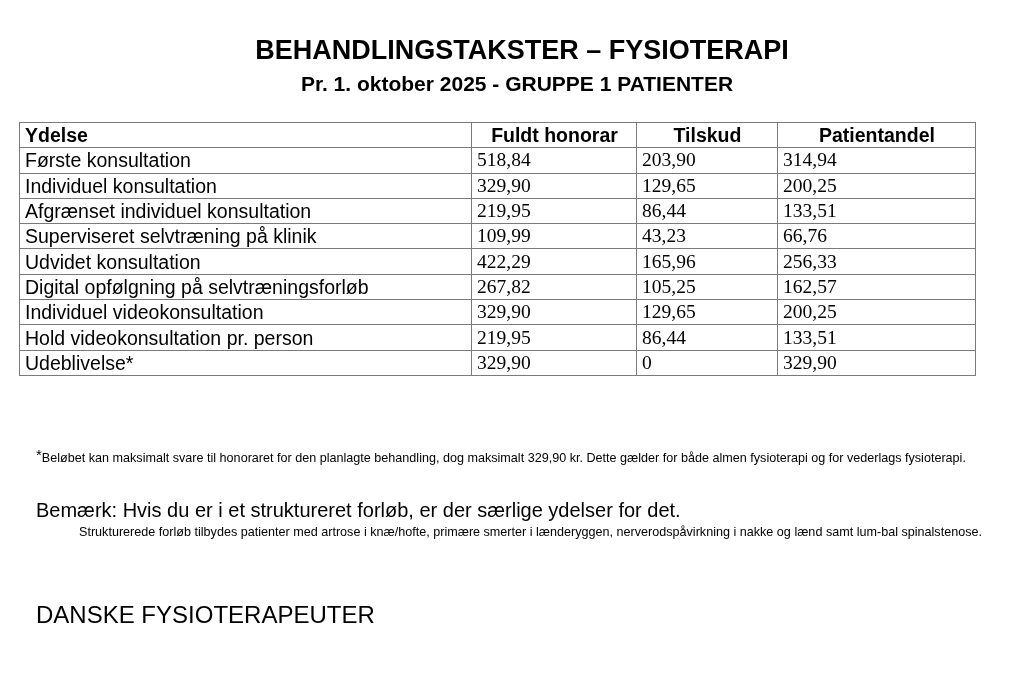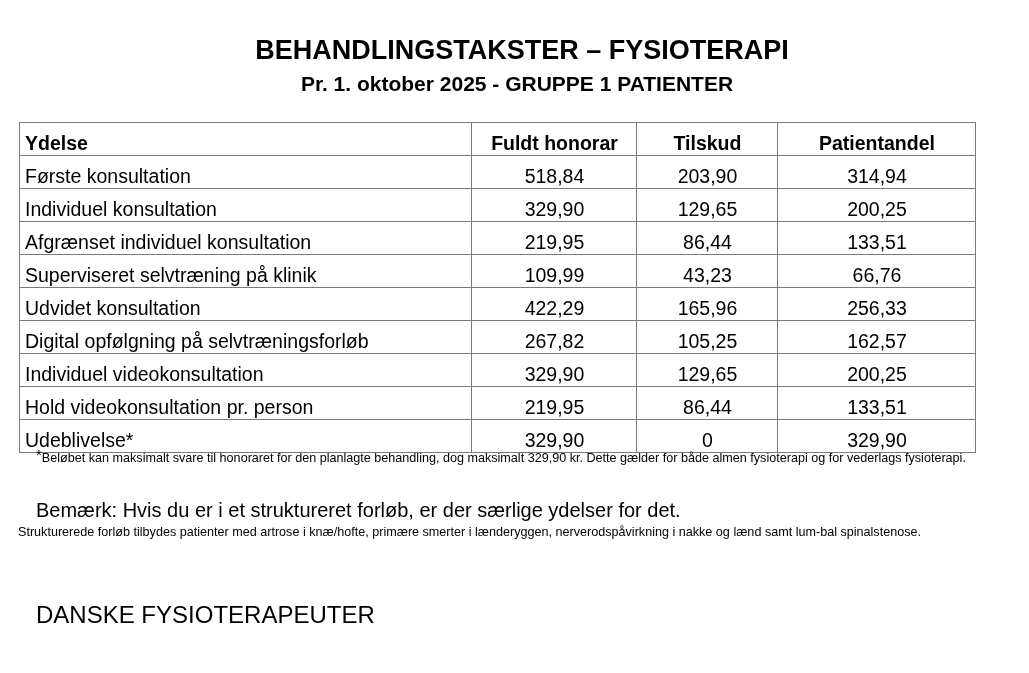--- a/index.html
+++ b/index.html
@@ -38,32 +38,32 @@
     }
     table.rates {
       position: absolute;
       left: 19px;
       top: 122px;
       border-collapse: collapse;
       font-size: 19.5px;
     }
     table.rates th, table.rates td {
       border: 1.2px solid #7a7a7a;
-      padding: 8px 4px 0 5px;
+      padding: 0 4px 0 5px;
       height: 25.3px;
       line-height: 24px;
       white-space: nowrap;
       box-sizing: border-box;
     }
     table.rates th {
       font-weight: bold;
       text-align: center;
     }
     table.rates th.col-name { text-align: left; }
-    table.rates td.num { text-align: center; }
+    table.rates td.num { text-align: left; font-family: Liberation Serif, serif; }
     .c1 { width: 452px; }
     .c2 { width: 165px; }
     .c3 { width: 141px; }
     .c4 { width: 198px; margin-top: 17px; }
     .footnote {
       position: absolute;
       left: 36px;
       top: 449px;
       width: 960px;
       font-size: 12.6px;
@@ -76,25 +76,26 @@
     }
     .remark {
       position: absolute;
       left: 36px;
       top: 498px;
       font-size: 20px;
       line-height: 24px;
     }
     .remark-detail {
       position: absolute;
-      left: 18px;
+      left: 48px;
       top: 523px;
       width: 965px;
       font-size: 12.6px;
       line-height: 19px;
+      text-align: center;
     }
     .org {
       position: absolute;
       left: 36px;
       top: 604px;
       font-size: 24px;
       line-height: 22px;
     }
   </style>
 </head>

